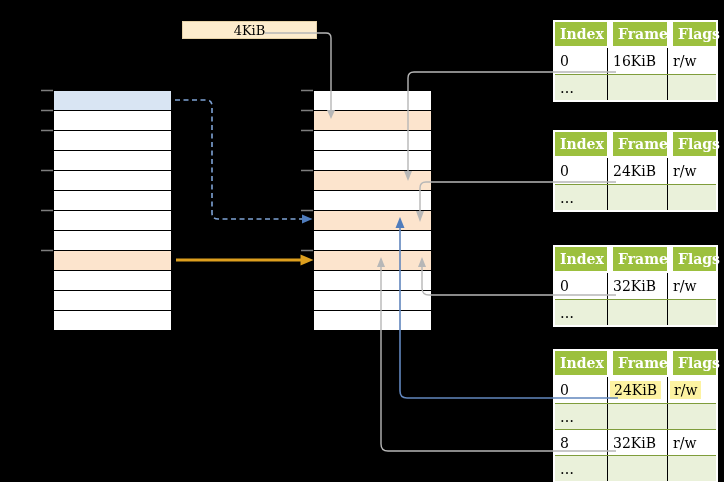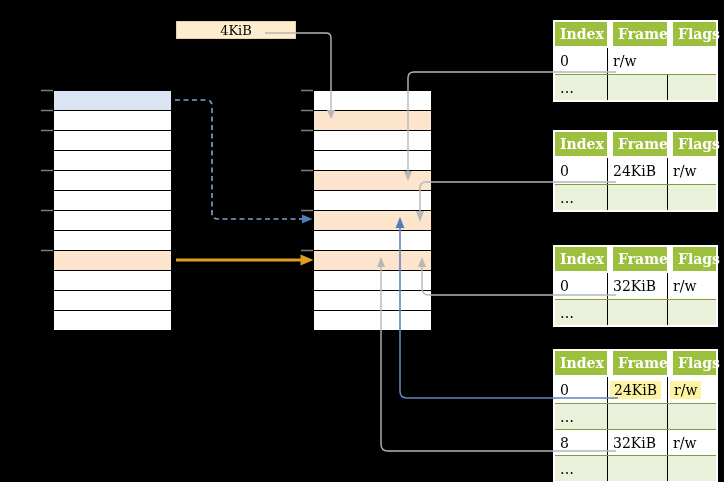--- a/index.html
+++ b/index.html
@@ -31,21 +31,21 @@
     border:1.5px solid #000;background:#fff;display:flex;flex-direction:column;
   }
   .mem-left{left:53px}
   .mem-mid{left:313px}
   .mem-row{flex:1;border-bottom:1.5px solid #000;background:#fff}
   .mem-row:last-child{border-bottom:none}
   .mem-row.blue{background:var(--memory-page-blue)}
   .mem-row.orange{background:var(--memory-page-orange)}
   
   .size-label{
-    position:absolute;left:176px;top:21px;width:120px;height:18px;box-sizing:border-box;
+    position:absolute;left:182px;top:21px;width:135px;height:18px;box-sizing:border-box;
     background:var(--size-label-fill);border:1px solid var(--size-label-border);
     display:flex;align-items:center;justify-content:center;
     font-size:13px;color:#000;
   }
   
   .pt{
     position:absolute;left:553px;width:165px;box-sizing:border-box;
     border:2px solid #fff;background:#fff;
   }
   .pt-head,.pt-row{display:grid;grid-template-columns:52px 60px 1fr;height:26px;box-sizing:border-box}
@@ -105,20 +105,21 @@
 </div>
 
 <div class="pt" style="top:20px">
   <div class="pt-head">
     <div class="pt-hcell">Index</div>
     <div class="pt-hcell">Frame</div>
     <div class="pt-hcell">Flags</div>
   </div>
   <div class="pt-row">
     <div class="pt-cell">0</div>
+    <div class="pt-cell">16KiB</div>
     <div class="pt-cell">r/w</div>
   </div>
   <div class="pt-row alt">
     <div class="pt-cell">…</div>
     <div class="pt-cell"></div>
     <div class="pt-cell"></div>
   </div>
 </div>
 
 <div class="pt" style="top:130px">

